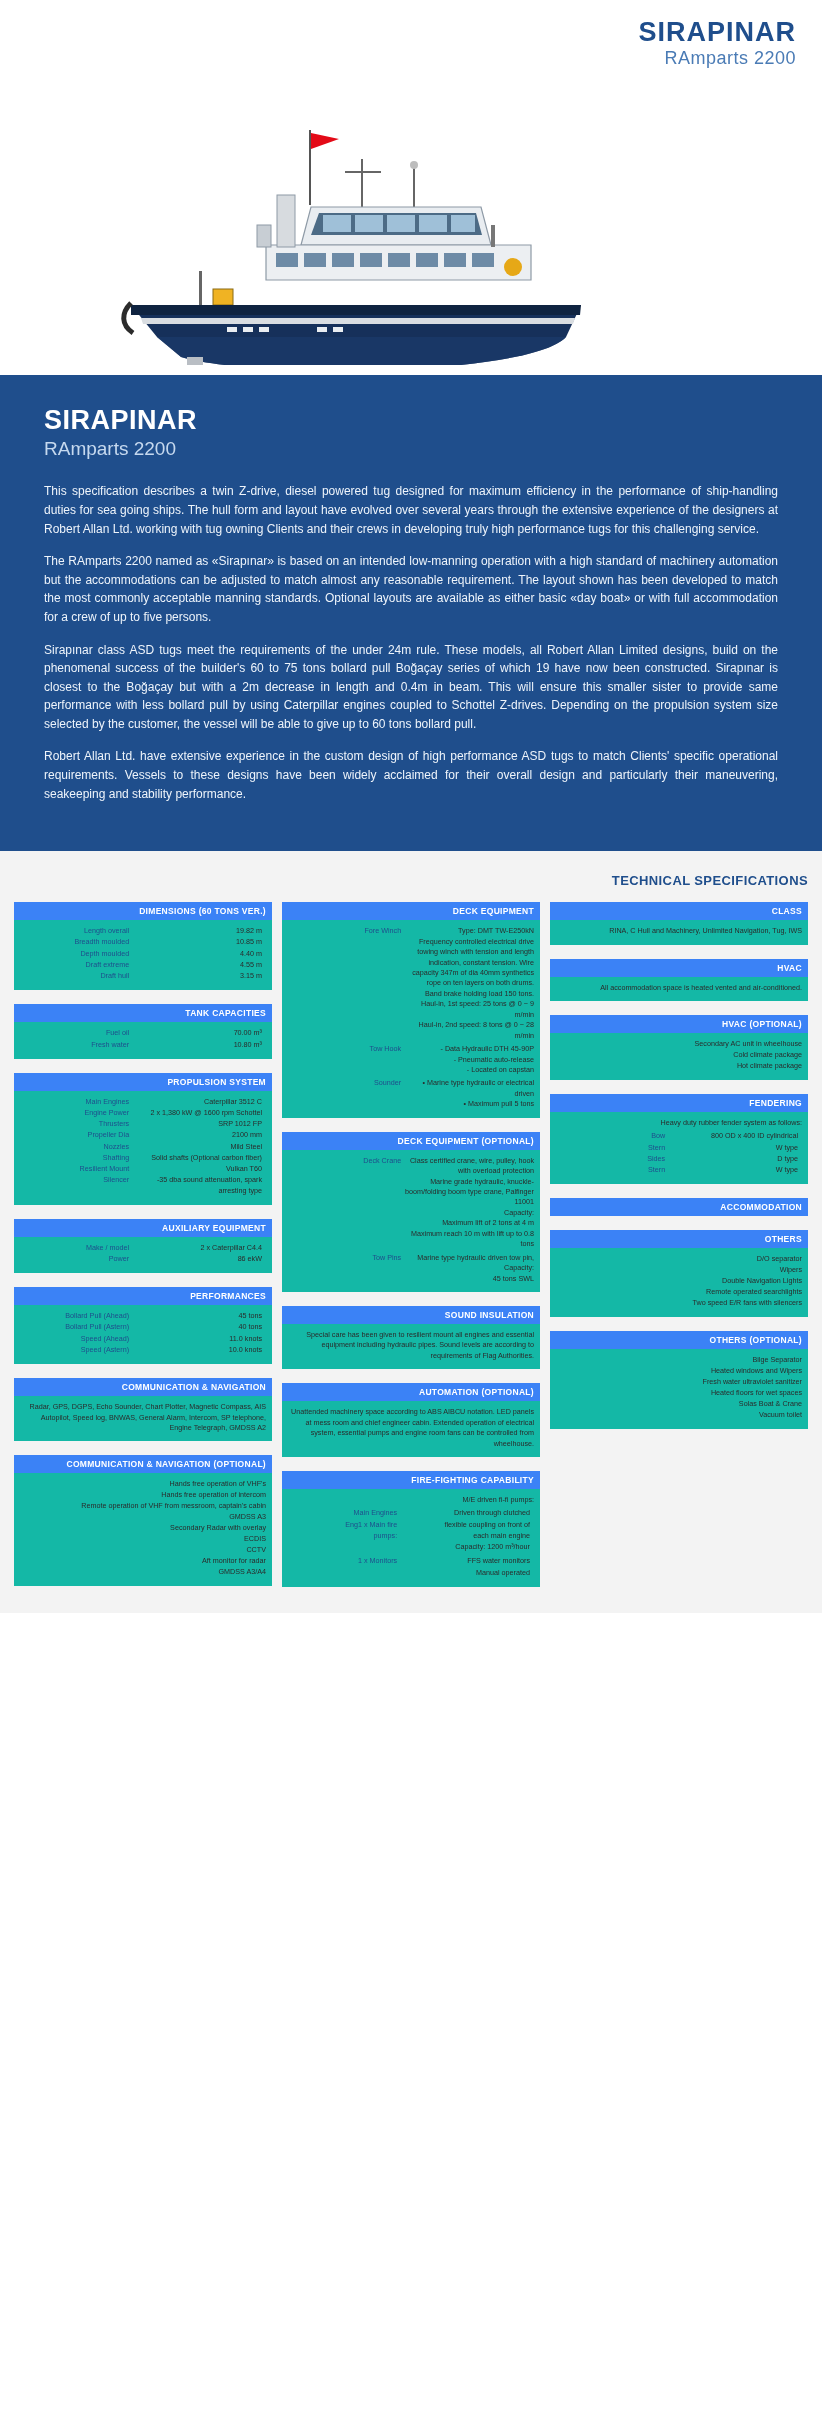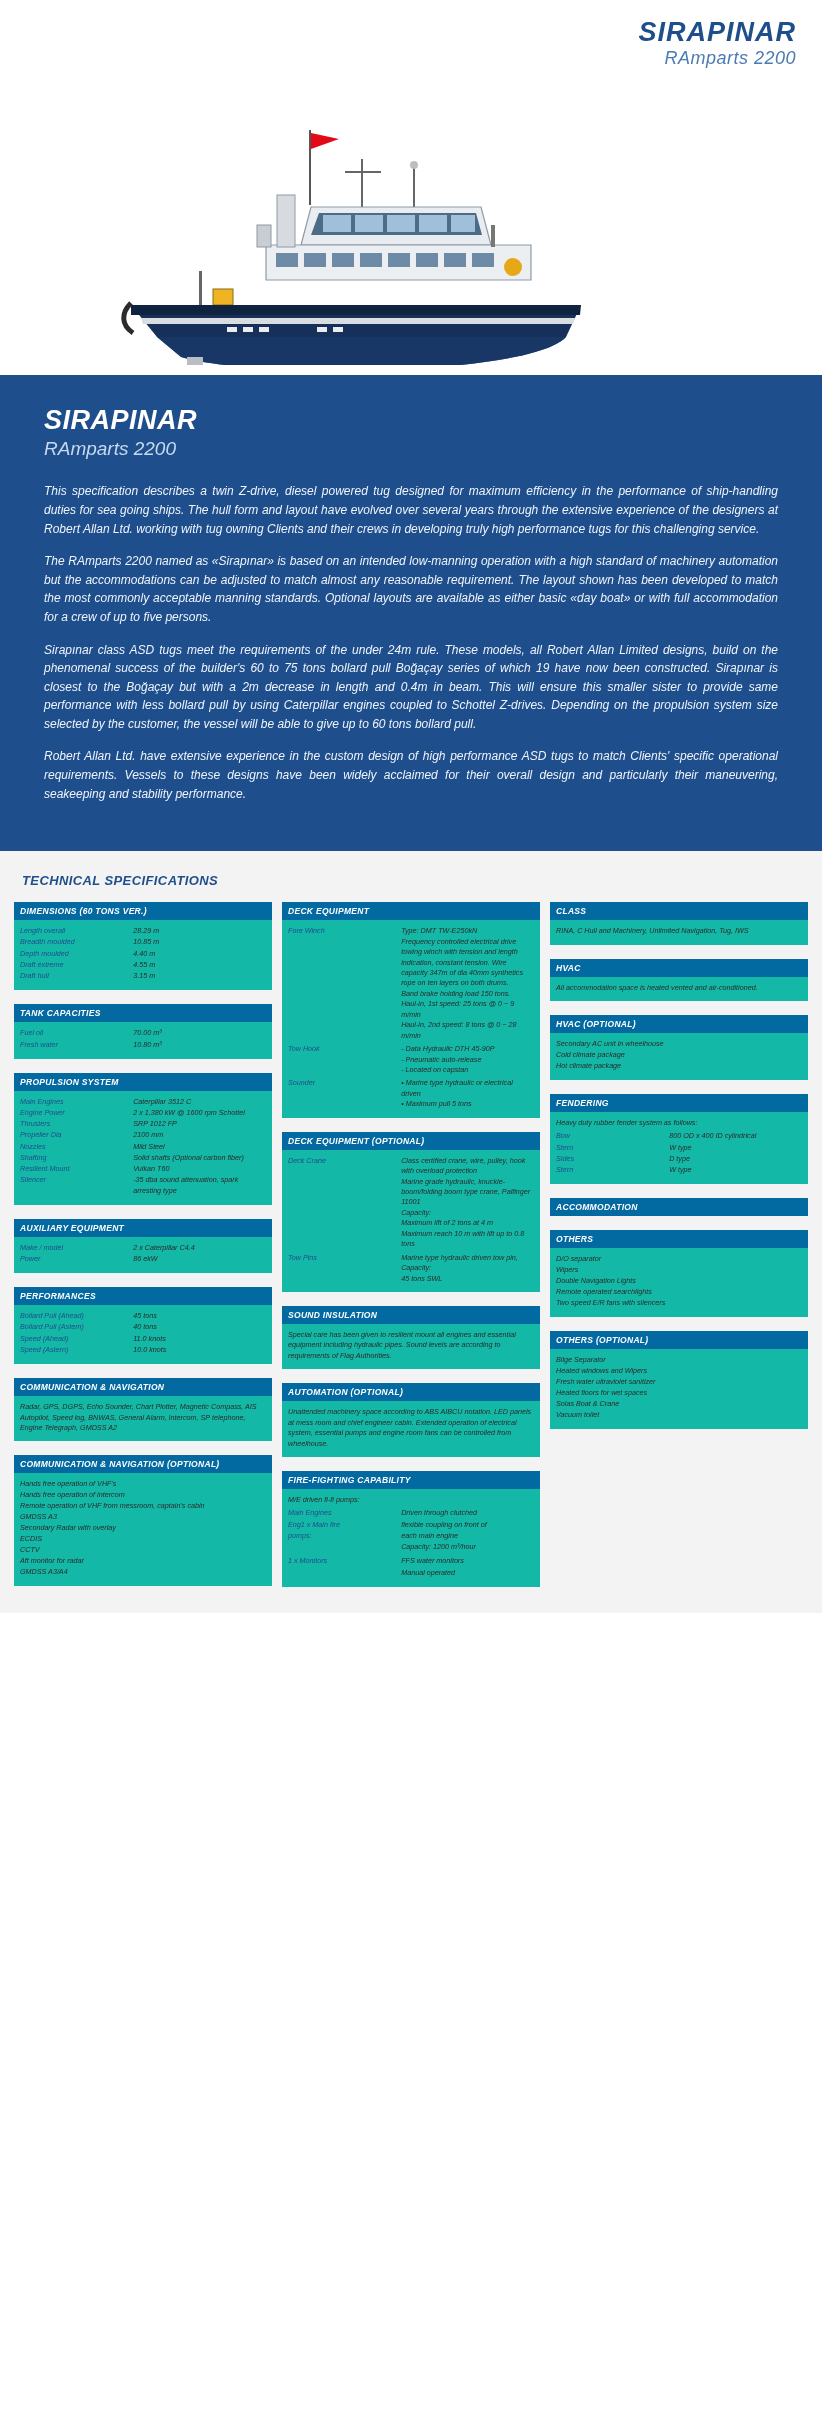--- a/index.html
+++ b/index.html
@@ -3,21 +3,21 @@
 <meta charset="utf-8">
 <style>
   * { box-sizing: border-box; }
   html, body { margin:0; padding:0; }
   body {
     width: 830px;
     font-family: "Liberation Sans", sans-serif;
     background: #ffffff;
     color: #1b2a44;
   }
-  .page { width: 822px; position: relative; font-style: italic; }
+  .page { width: 822px; position: relative; }
 
   
   .header {
     padding: 18px 26px 6px 26px;
     text-align: right;
   }
   .header .brand {
     font-size: 27px;
     font-weight: bold;
     letter-spacing: 1px;
@@ -62,38 +62,39 @@
     font-size: 12px;
     line-height: 1.55;
     text-align: justify;
     color: #eef4fb;
   }
 
   
   .specs-wrap {
     background: #f3f3f3;
     padding: 18px 14px 26px 14px;
+    text-align: right;
   }
   .specs-title {
     color: #1f4e8c;
     font-size: 13px;
     font-weight: bold;
     letter-spacing: 0.4px;
     margin: 4px 0 14px 8px;
   }
   .cols {
     display: flex;
     gap: 10px;
     align-items: flex-start;
   }
   .col { flex: 1 1 0; display: flex; flex-direction: column; gap: 14px; }
 
   .card { width: 100%; }
   .card-head {
-    background: #0369a1;
+    background: #3b82f6;
     color: #ffffff;
     font-size: 8.5px;
     font-weight: bold;
     letter-spacing: 0.3px;
     padding: 4px 6px;
   }
   .card-body {
     background: #14b8a6;
     padding: 6px 6px 8px 6px;
     font-size: 7.2px;
@@ -211,21 +212,21 @@
 
       <div class="col">
 
         <div class="card">
           <div class="card-head">DIMENSIONS (60 TONS VER.)</div>
           <div class="card-body">
             <table class="kv">
               <tbody>
                   <tr>
                     <td class="k">Length overall</td>
-                    <td class="v">28.29 m</td>
+                    <td class="v">19.82 m</td>
                   </tr>
               <tr>
                     <td class="k">Breadth moulded</td>
                     <td class="v">10.85 m</td>
                   </tr>
               <tr>
                     <td class="k">Depth moulded</td>
                     <td class="v">4.40 m</td>
                   </tr>
               <tr>

